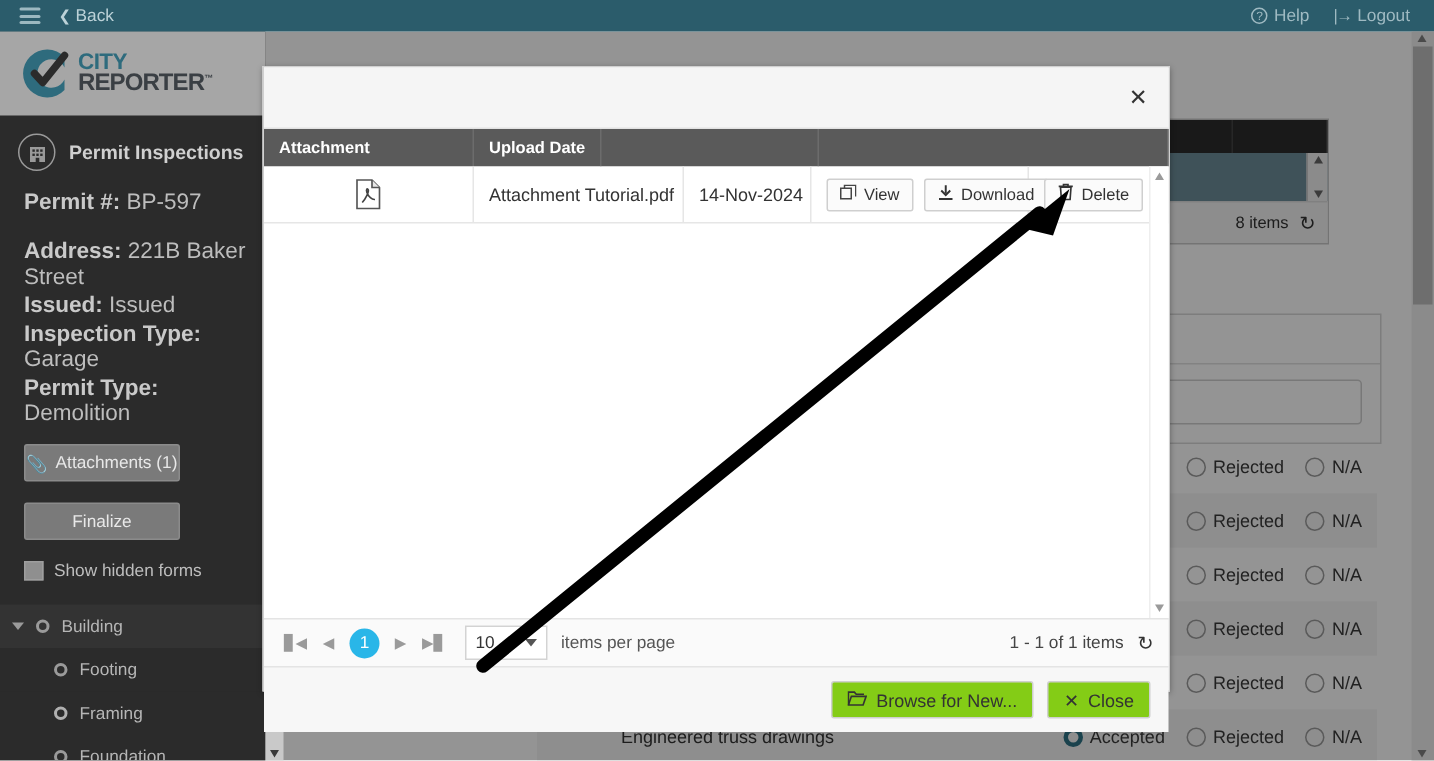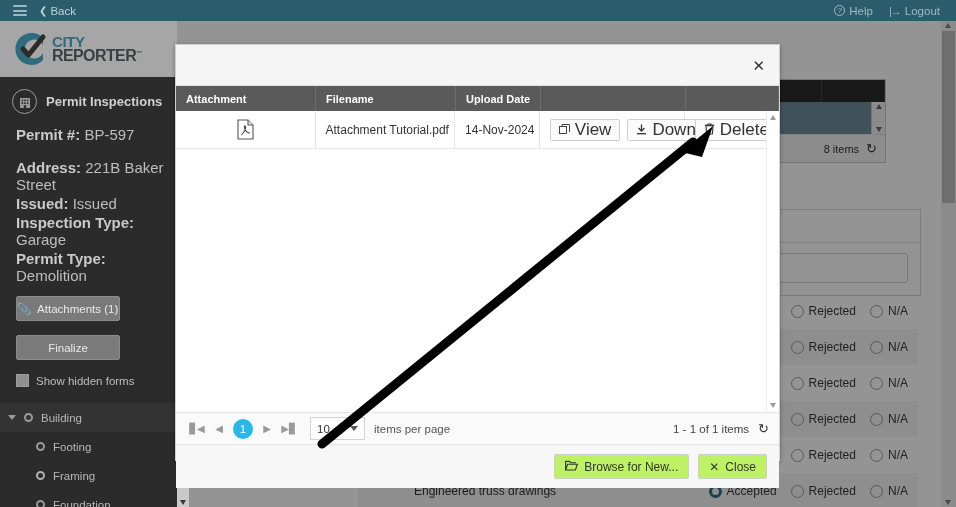--- a/index.html
+++ b/index.html
@@ -130,21 +130,21 @@
 
   .tbl-body { position: relative; height: 301px; background: #fff; }
   .tbl-row { height: 38px; display: flex; border-bottom: 1px solid #e6e6e6; }
   .tbl-row .cell { display: flex; align-items: center; padding-left: 10px; font-size: 12px;
     color: #333; border-right: 1px solid #e6e6e6; }
   .tbl-row .cell.center { justify-content: center; padding-left: 0; }
   .tbl-row .cell.actions { gap: 7px; }
   .pdf-ic { width: 17px; height: 21px; position: relative; }
 
   .mini-btn { height: 22px; border: 1px solid #cfcfcf; background: #fbfbfb; border-radius: 2px;
-    display: inline-flex; align-items: center; gap: 5px; padding: 0 8px; font-size: 17px;
+    display: inline-flex; align-items: center; gap: 5px; padding: 0 8px; font-size: 11px;
     color: #333; cursor: pointer; white-space: nowrap; }
 
   .tbl-vscroll { position: absolute; right: 0; top: 0; width: 13px; height: 301px;
     background: #fff; border-left: 1px solid #eee; }
   .tbl-vscroll .tri-up { position: absolute; top: 4px; left: 2.5px; border-bottom-color:#9a9a9a; }
   .tbl-vscroll .tri-dn { position: absolute; bottom: 4px; left: 2.5px; border-top-color:#9a9a9a; }
 
   .pager { height: 32px; background: #fafafa; border-top: 1px solid #e4e4e4;
     display: flex; align-items: center; padding: 0 10px; gap: 0; }
   .pg-ic { width: 22px; height: 22px; display: flex; align-items: center; justify-content: center;
@@ -154,21 +154,21 @@
   .pg-select { margin-left: 10px; width: 55px; height: 23px; border: 1px solid #d3d3d3; background: #fff;
     display: flex; align-items: center; padding: 0 6px; font-size: 11.5px; color: #333; cursor: pointer; }
   .pg-select .cd { margin-left: auto; width:0;height:0;border-left:4px solid transparent;
     border-right:4px solid transparent;border-top:5px solid #555; }
   .pg-ipp { margin-left: 9px; font-size: 11.5px; color: #555; }
   .pg-right { margin-left: auto; display: flex; align-items: center; gap: 9px; font-size: 11.5px; color: #444; }
   .refresh-ic { font-size: 13px; color: #333; cursor: pointer; }
 
   .modal-foot { height: 44px; background: #f7f7f7; border-top: 1px solid #e4e4e4;
     display: flex; align-items: center; justify-content: flex-end; gap: 9px; padding-right: 12px; }
-  .foot-btn { height: 25px; border: 1px solid #cfcfcf; background: #bef264; border-radius: 2px;
+  .foot-btn { height: 25px; border: 1px solid #cfcfcf; background: #84cc16; border-radius: 2px;
     display: inline-flex; align-items: center; gap: 6px; padding: 0 10px; font-size: 12px; color: #333; cursor: pointer; }
 
   .arrow-layer { position: absolute; inset: 0; z-index: 20; pointer-events: none; }
 </style>
 </head>
 <body>
 
 <div id="app">
 
   <div class="topbar">
@@ -428,21 +428,20 @@
     <div class="tri-dn"></div>
   </div>
 
   <div class="modal">
     <div class="modal-head">
       <span class="modal-x">✕</span>
     </div>
 
     <div class="tbl-head">
       <div class="c c1">Attachment</div>
-      <div class="c c2">Filename</div>
       <div class="c c3">Upload Date</div>
       <div class="c c4"></div>
       <div class="c c5"></div>
     </div>
 
     <div class="tbl-body">
       <div class="tbl-row">
         <div class="cell c1 center">
           <span class="pdf-ic">
             <svg width="17" height="21" viewBox="0 0 17 21">

